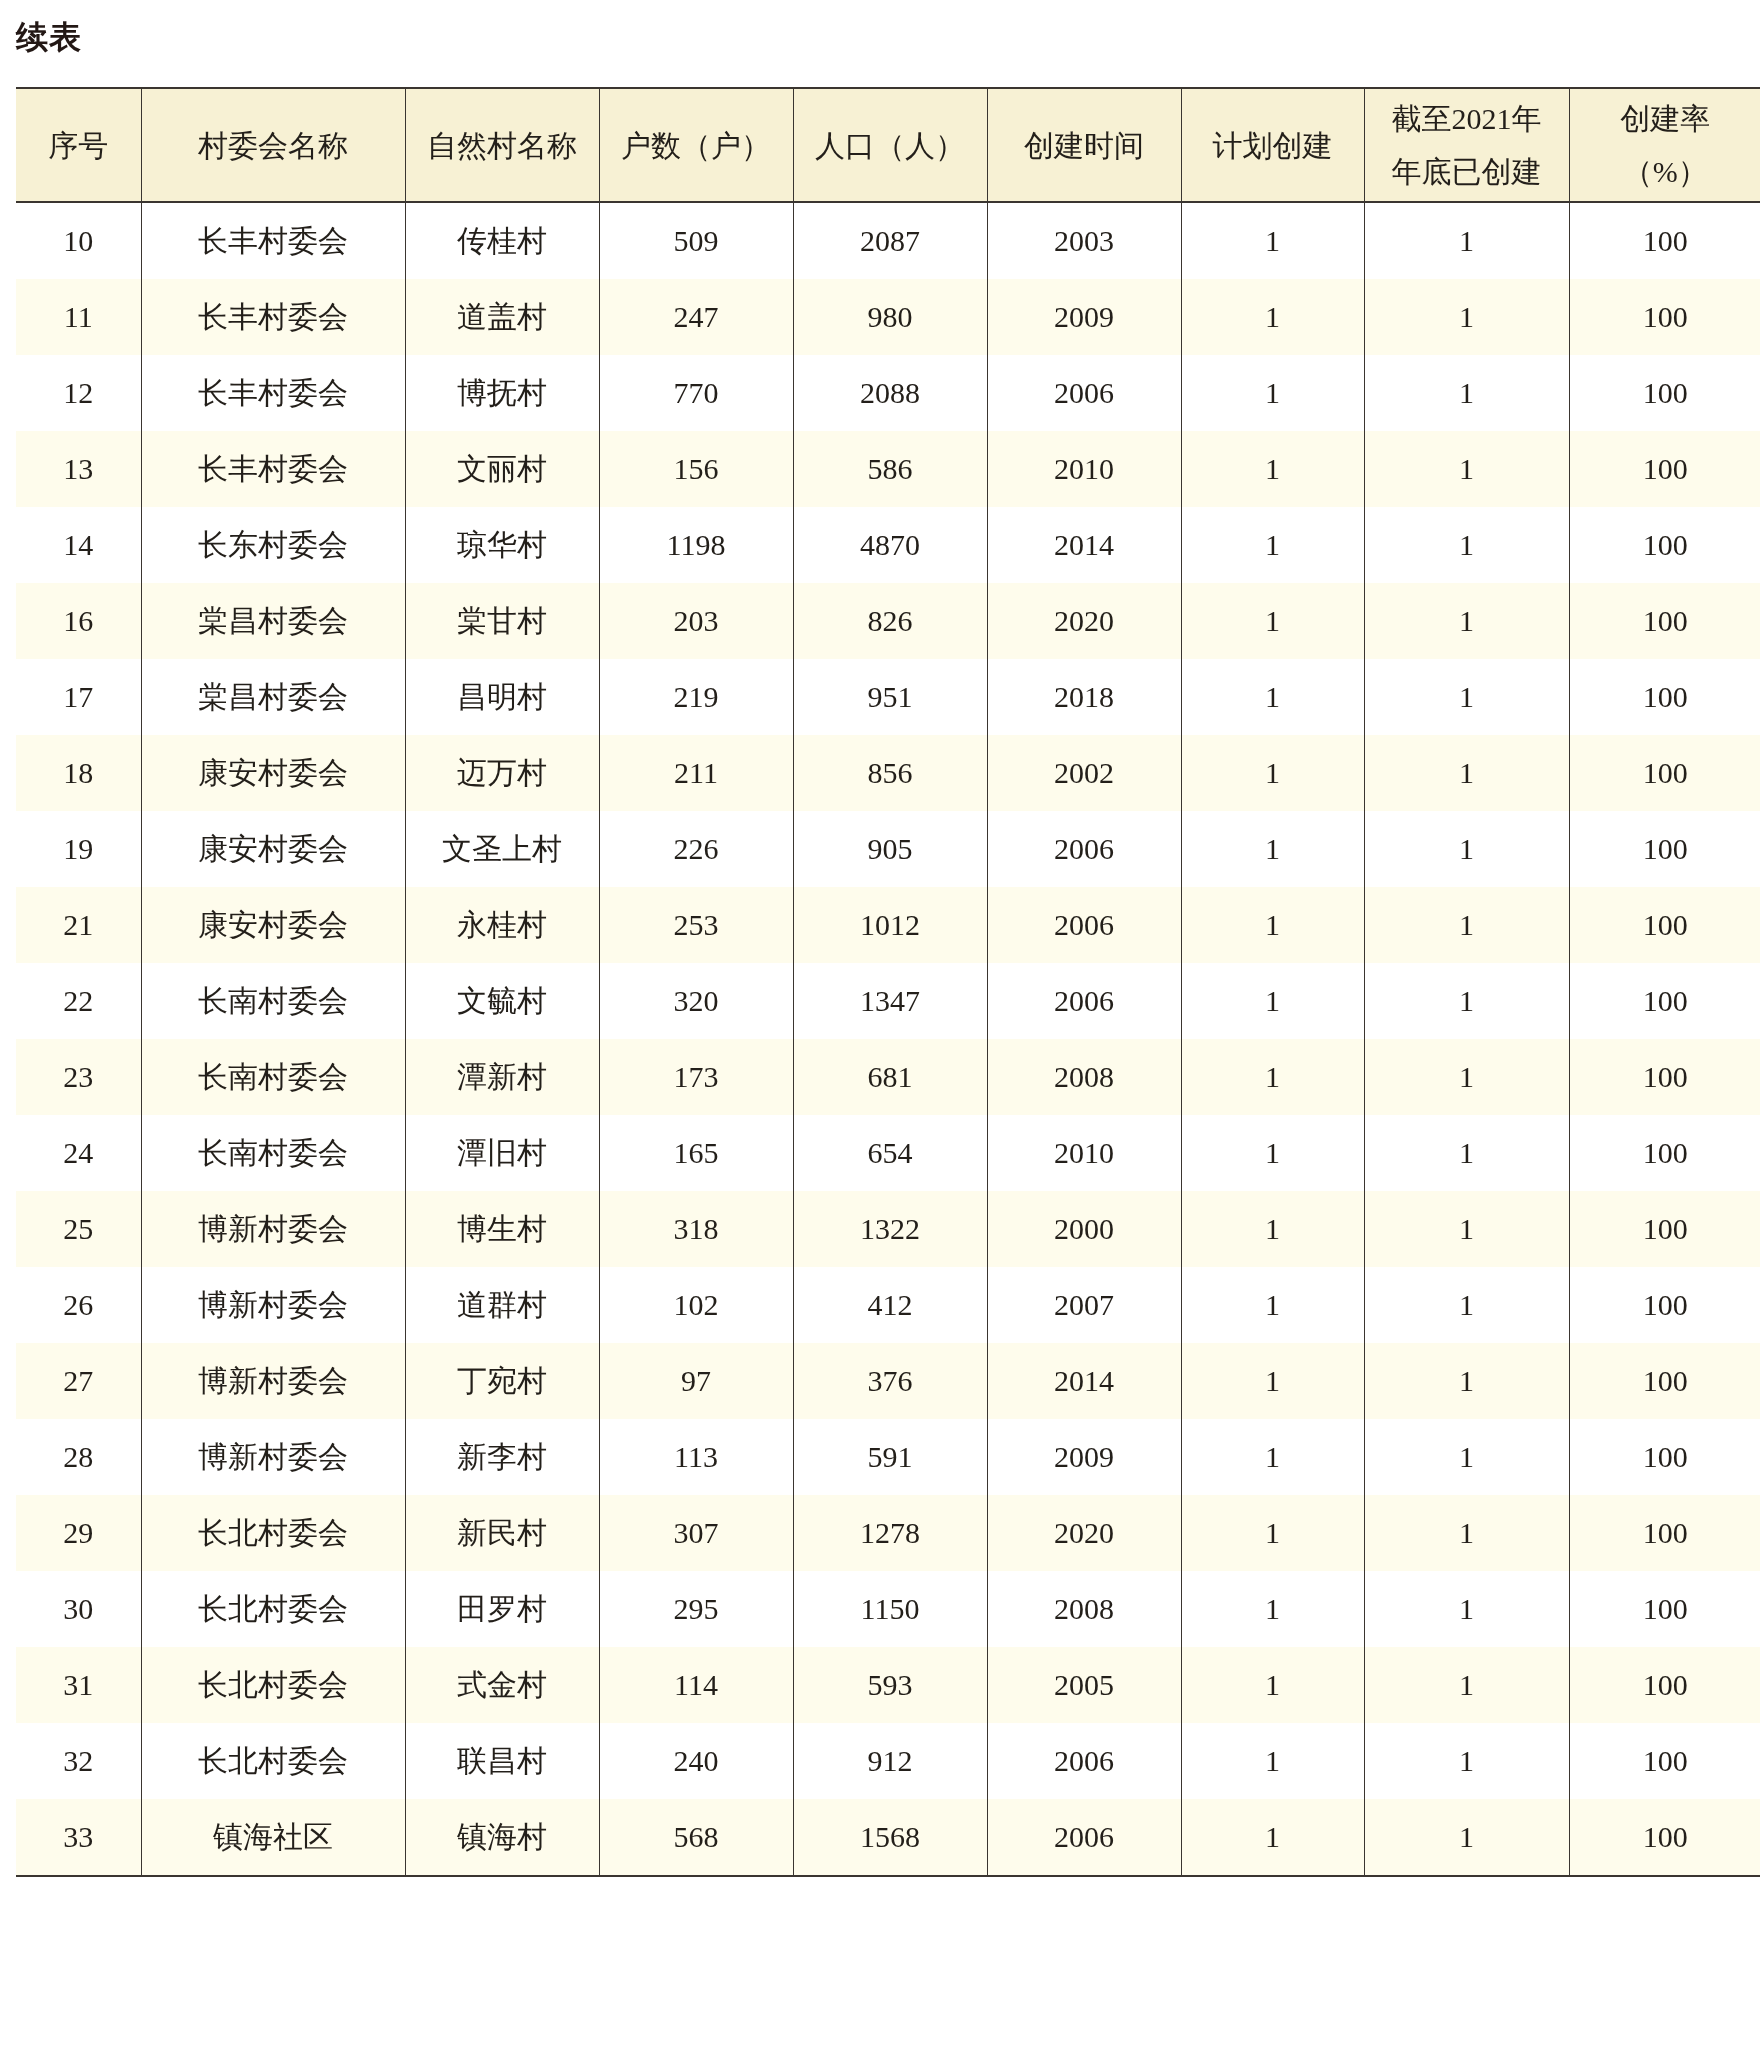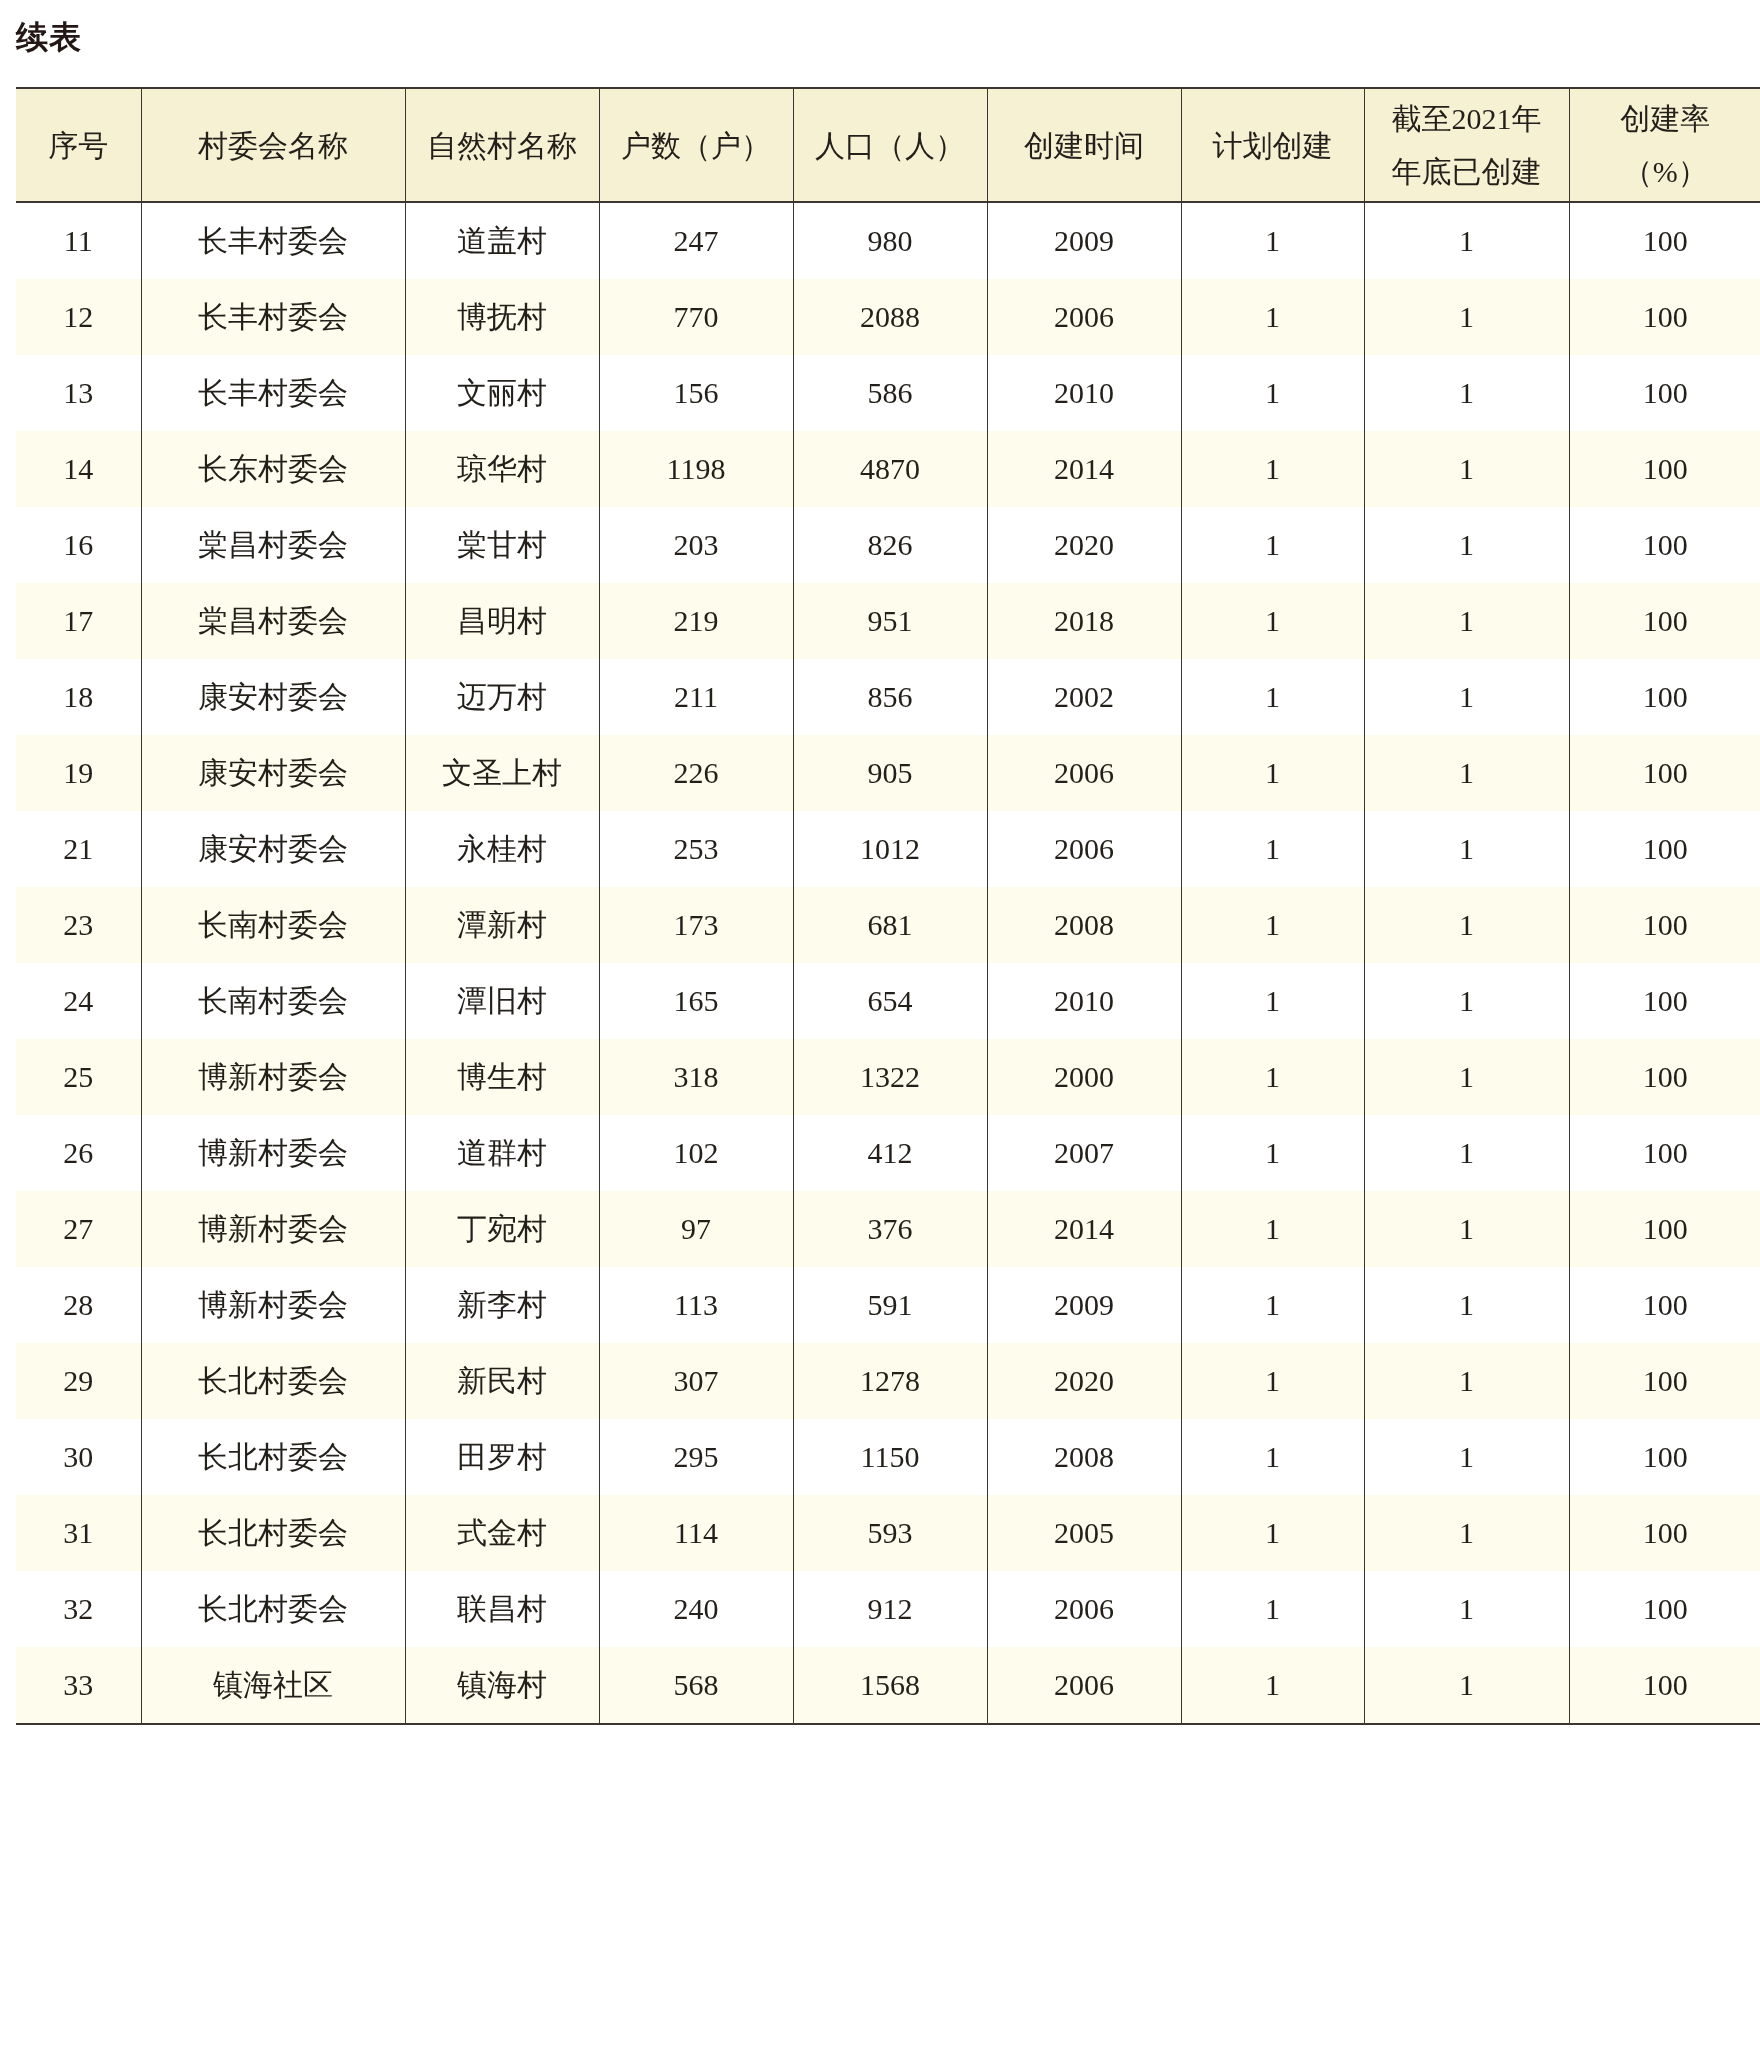--- a/index.html
+++ b/index.html
@@ -120,20 +120,31 @@
           <span class="line">年底已创建</span>
         </th>
         <th>
           <span class="line">创建率</span>
           <span class="line">（%）</span>
         </th>
       </tr>
   </thead>
   <tbody id="table-body">
       <tr>
+        <td>10</td>
+        <td>长丰村委会</td>
+        <td>传桂村</td>
+        <td>509</td>
+        <td>2087</td>
+        <td>2003</td>
+        <td>1</td>
+        <td>1</td>
+        <td>100</td>
+      </tr>
+      <tr>
         <td>11</td>
         <td>长丰村委会</td>
         <td>道盖村</td>
         <td>247</td>
         <td>980</td>
         <td>2009</td>
         <td>1</td>
         <td>1</td>
         <td>100</td>
       </tr>
@@ -219,20 +230,31 @@
         <td>康安村委会</td>
         <td>永桂村</td>
         <td>253</td>
         <td>1012</td>
         <td>2006</td>
         <td>1</td>
         <td>1</td>
         <td>100</td>
       </tr>
       <tr>
+        <td>22</td>
+        <td>长南村委会</td>
+        <td>文毓村</td>
+        <td>320</td>
+        <td>1347</td>
+        <td>2006</td>
+        <td>1</td>
+        <td>1</td>
+        <td>100</td>
+      </tr>
+      <tr>
         <td>23</td>
         <td>长南村委会</td>
         <td>潭新村</td>
         <td>173</td>
         <td>681</td>
         <td>2008</td>
         <td>1</td>
         <td>1</td>
         <td>100</td>
       </tr>

